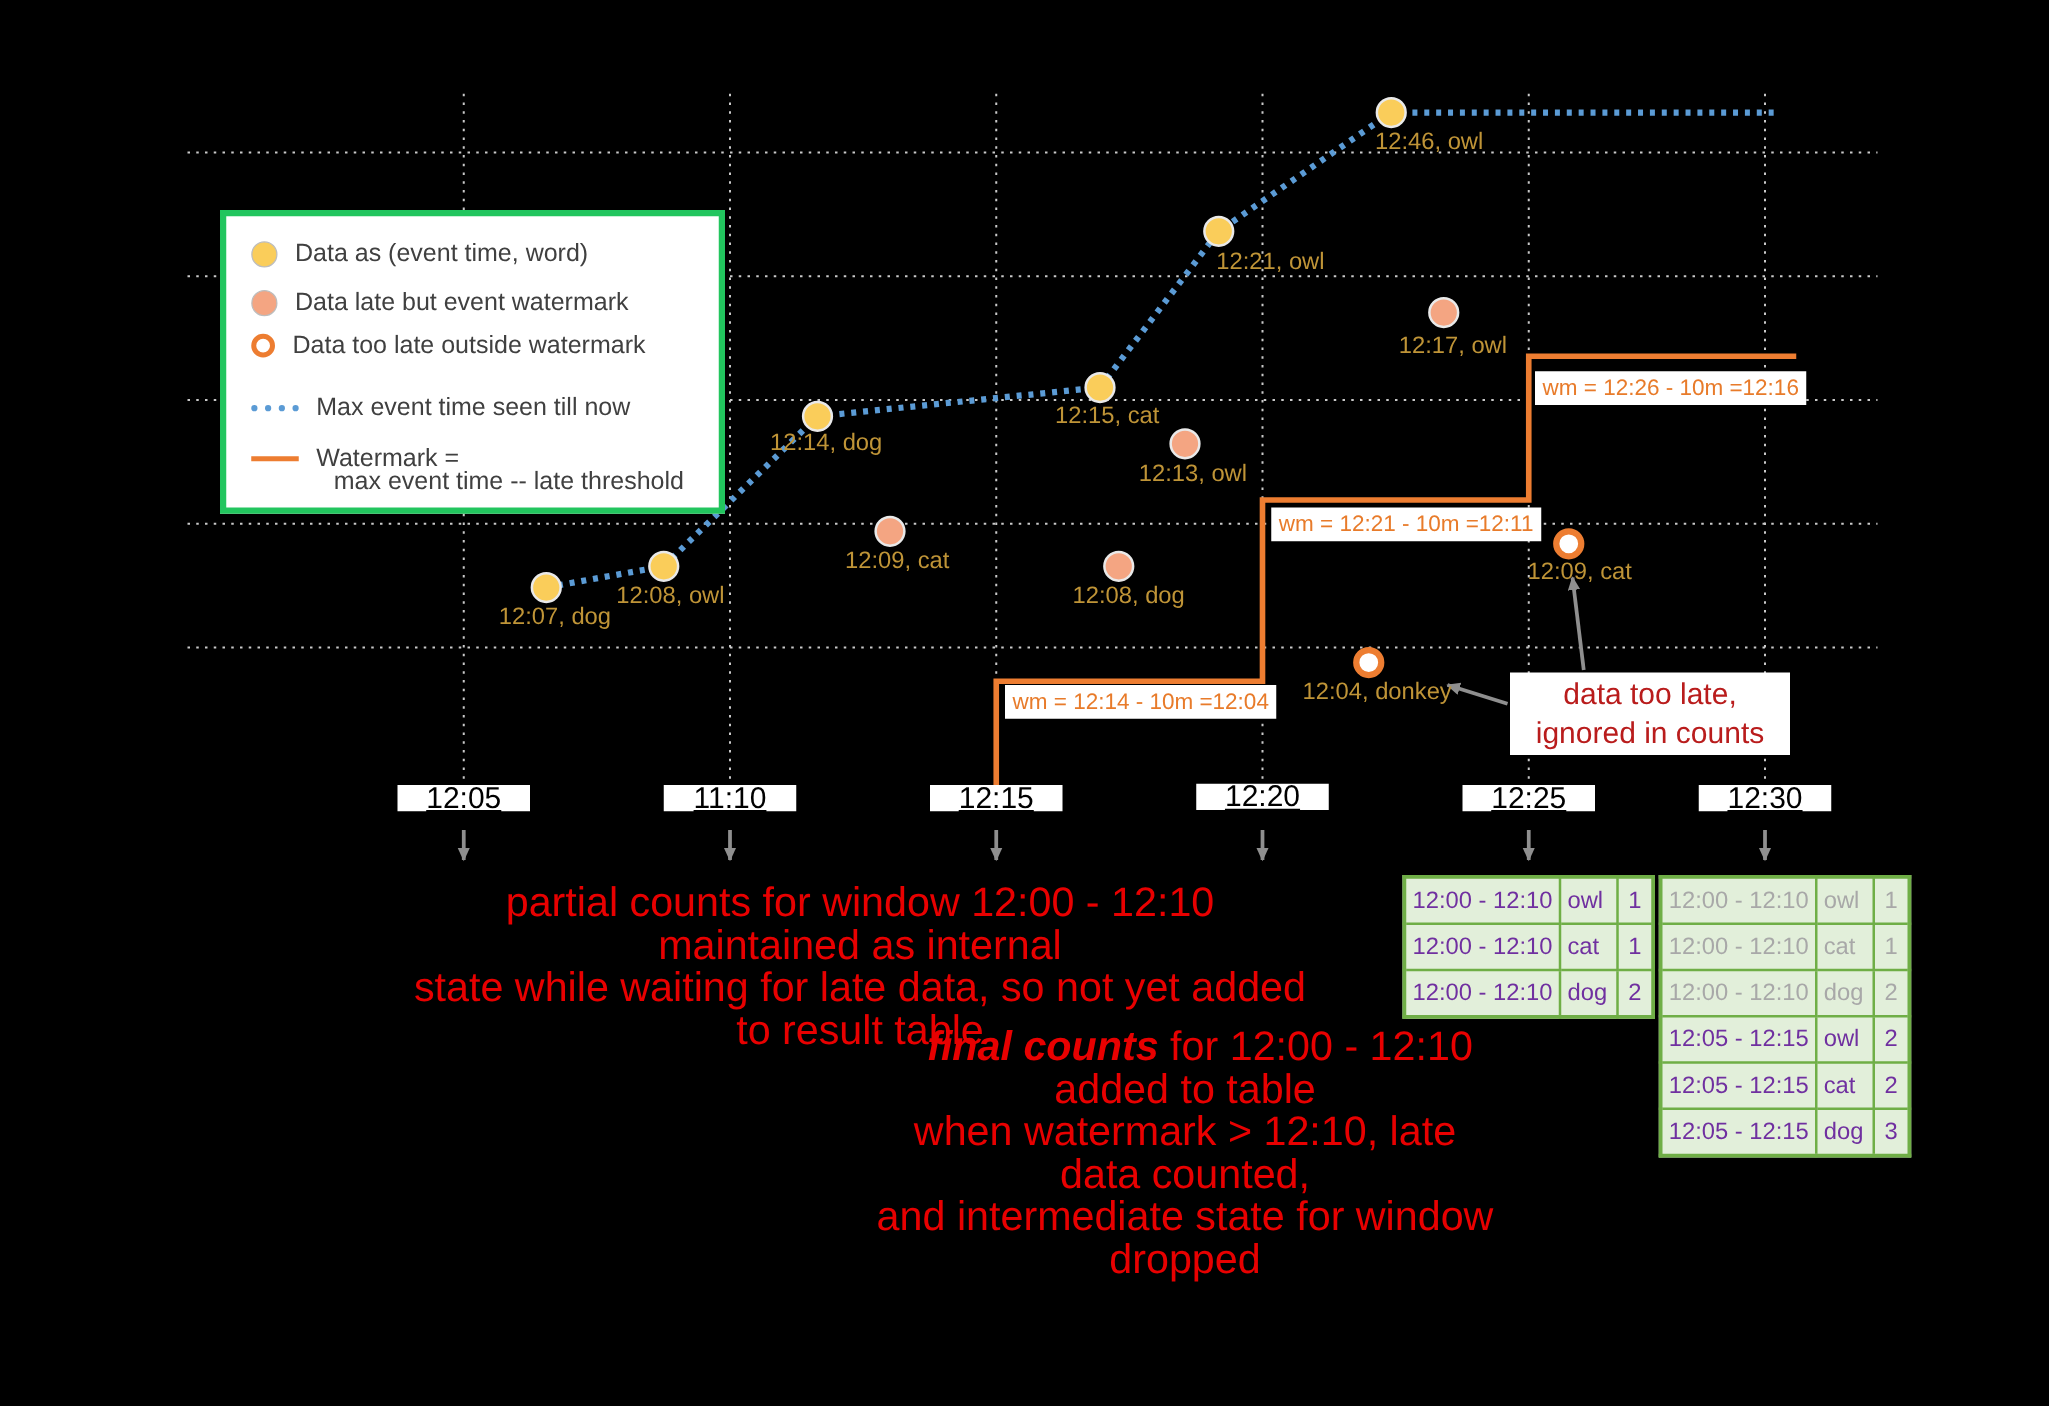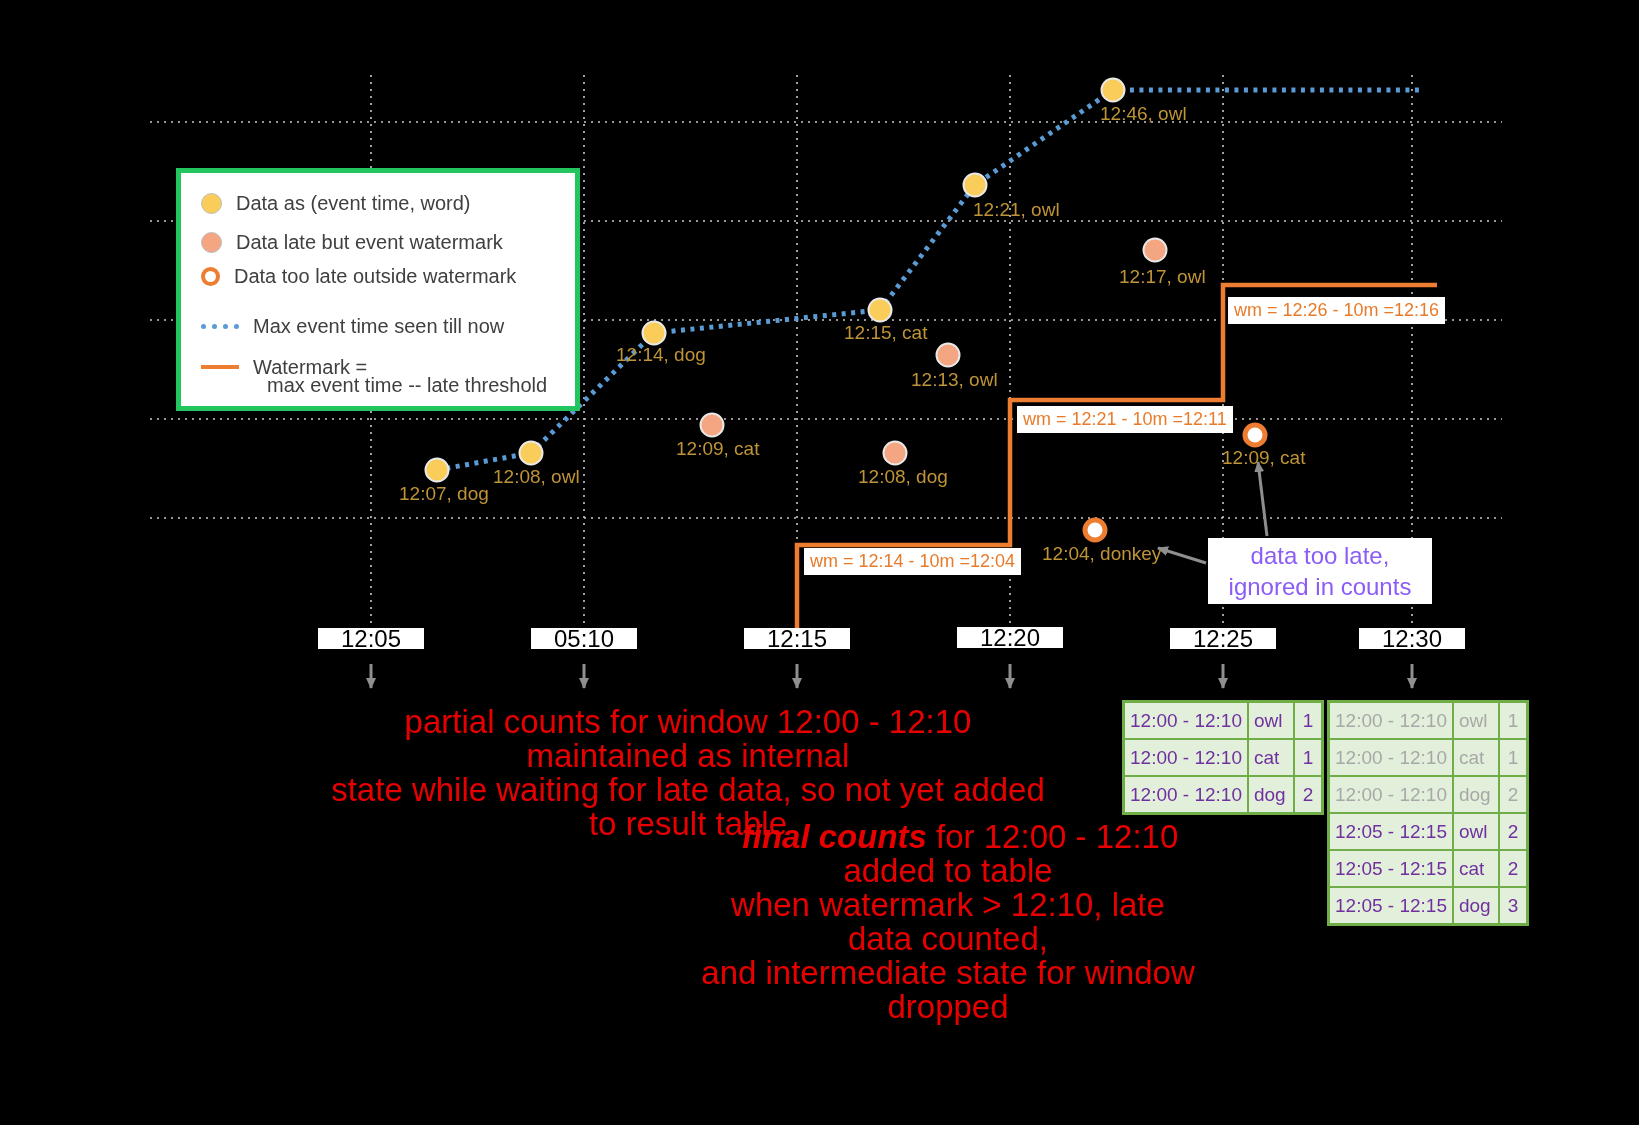--- a/index.html
+++ b/index.html
@@ -36,21 +36,21 @@
   .tick-box { position:absolute; width:106px; height:21px; background:#fff; color:#000;
               font-size:24px; display:flex; align-items:center; justify-content:center; z-index:3;text-decoration:underline; }
 
   
   .red-note { position:absolute; color:#E80000; font-size:33px; line-height:34px;
               text-align:center; z-index:3; }
   .red-note .em { font-weight:bold; font-style:italic;margin-left:24px; }
 
   
   .too-late-note { position:absolute; left:1208px; top:538px; width:224px; height:66px;
-                   background:#fff; color:#8b5cf6; font-size:24px; line-height:31px;
+                   background:#fff; color:#b91c1c; font-size:24px; line-height:31px;
                    display:flex; flex-direction:column; align-items:center; justify-content:center;
                    z-index:5; }
 
   
   .rtable { position:absolute; border-collapse:collapse; background:#E2EFDA;
             border:3px solid #6FAE46; z-index:3; }
   .rtable td { border:2px solid #6FAE46; color:#7030A0; font-size:19px;
                padding:4px 5px; height:27px; white-space:nowrap; }
   .rtable td.c-win { width:108px; }
   .rtable td.c-word { width:34px; }
@@ -153,21 +153,21 @@
     <div class="lg-row" style="top:200px;left:86px">
       <span class="lg-text">max event time -- late threshold</span>
     </div>
   </div>
 
   <div class="wm-label" style="left:804px;top:548px">wm = 12:14 - 10m =12:04</div>
   <div class="wm-label" style="left:1017px;top:406px">wm = 12:21 - 10m =12:11</div>
   <div class="wm-label" style="left:1228px;top:297px">wm = 12:26 - 10m =12:16</div>
 
   <div class="tick-box" style="left:318px;top:628px">12:05</div>
-  <div class="tick-box" style="left:531px;top:628px">05:10</div>
+  <div class="tick-box" style="left:531px;top:628px">11:10</div>
   <div class="tick-box" style="left:744px;top:628px">12:15</div>
   <div class="tick-box" style="left:957px;top:627px">12:20</div>
   <div class="tick-box" style="left:1170px;top:628px">12:25</div>
   <div class="tick-box" style="left:1359px;top:628px">12:30</div>
 
   <div class="red-note" style="left:325px;top:705px;width:726px">
     <div>partial counts for window 12:00 - 12:10 maintained as internal</div>
     <div>state while waiting for late data, so not yet added  to result table</div>
   </div>
 

